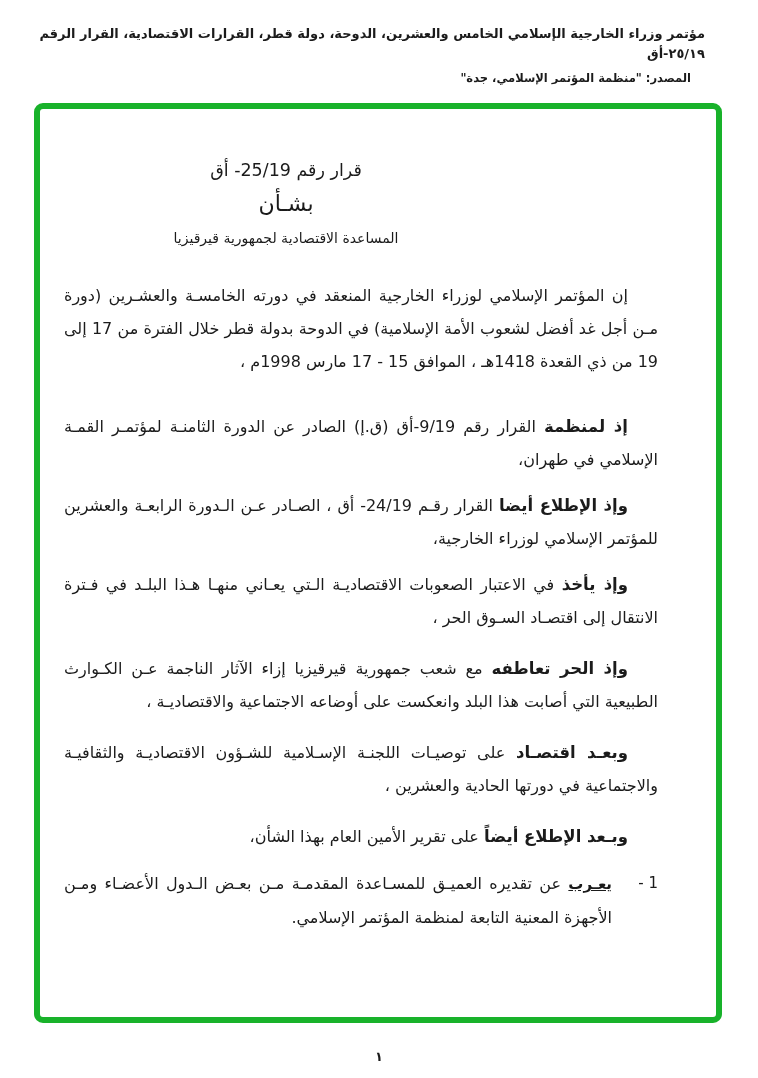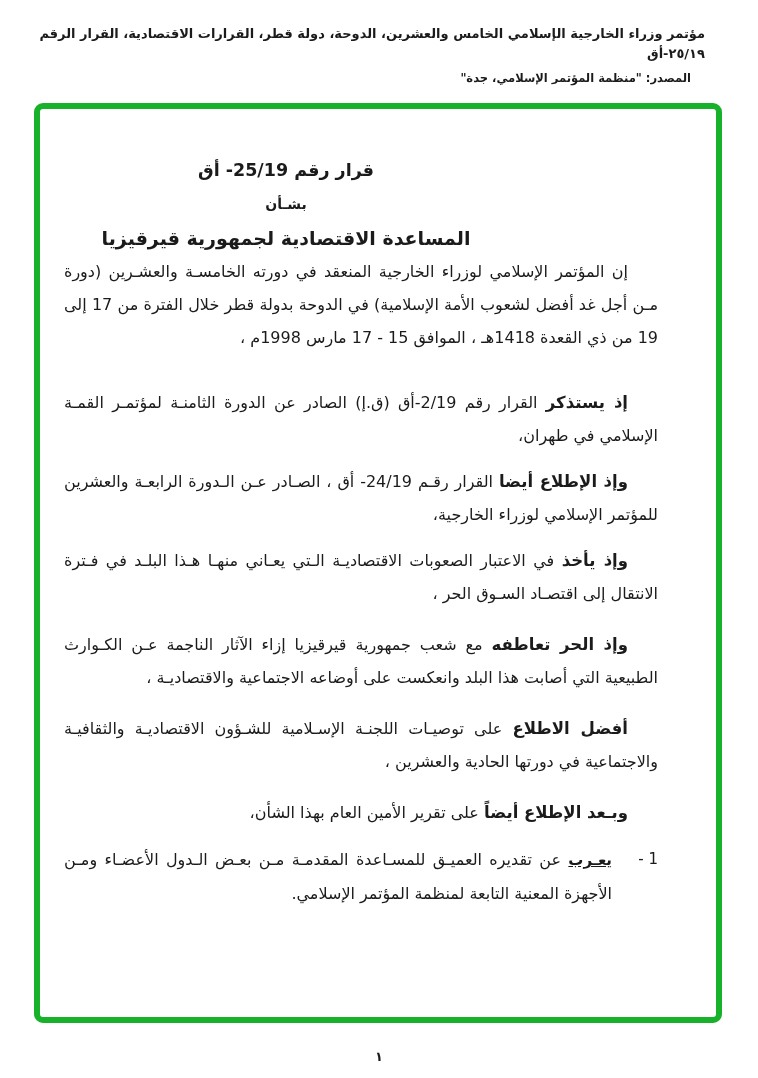--- a/index.html
+++ b/index.html
@@ -48,27 +48,28 @@
     position: absolute;
     inset: 0;
     direction: rtl;
     padding: 44px 58px 0 24px;
     font-size: 16px;
     line-height: 33px;
   }
   
   .title-block {
     text-align: center;
-    font-weight: bold;
+    font-weight: normal;
     padding-right: 150px;
+    margin-bottom: 24px;
   }
   .title-line { line-height: 34px; }
   .title-number { font-size: 17.5px; }
-  .title-bishaan { font-size: 14px; letter-spacing: 1px; }
-  .title-subject { font-size: 19px; }
+  .title-bishaan { font-size: 22px; letter-spacing: 1px; }
+  .title-subject { font-size: 14px; }
   
   .para {
     text-align: justify;
     text-indent: 30px;
     margin-bottom: 13px;
   }
   .para .lead {
     font-weight: bold;
     font-size: 16.5px;
   }
@@ -116,30 +117,30 @@
   <div class="frame-content">
 
     <div class="title-block">
       <div class="title-line title-number">قرار رقم 25/19- أق</div>
       <div class="title-line title-bishaan">بشـأن</div>
       <div class="title-line title-subject">المساعدة الاقتصادية لجمهورية قيرقيزيا</div>
     </div>
 
     <p class="para p-first"><span class="lead"></span><span>إن المؤتمر الإسلامي لوزراء الخارجية المنعقد في دورته الخامسـة والعشـرين (دورة مـن أجل غد أفضل لشعوب الأمة الإسلامية) في الدوحة بدولة قطر خلال الفترة من 17 إلى 19 من ذي  القعدة 1418هـ ، الموافق 15 - 17 مارس 1998م ،</span></p>
 
-    <p class="para"><span class="lead">إذ يستذكر</span><span> القرار رقم 2/19-أق (ق.إ) الصادر عن الدورة الثامنـة لمؤتمـر القمـة الإسلامي في طهران،</span></p>
+    <p class="para"><span class="lead">إذ لمنظمة</span><span> القرار رقم 9/19-أق (ق.إ) الصادر عن الدورة الثامنـة لمؤتمـر القمـة الإسلامي في طهران،</span></p>
 
     <p class="para"><span class="lead">وإذ الإطلاع أيضا</span><span> القرار رقـم 24/19- أق ، الصـادر عـن الـدورة الرابعـة والعشرين للمؤتمر الإسلامي لوزراء الخارجية،</span></p>
 
 
     <p class="para p-gap"><span class="lead">وإذ يأخذ</span><span> في الاعتبار الصعوبات الاقتصاديـة  الـتي يعـاني منهـا هـذا البلـد في فـترة الانتقال إلى اقتصـاد السـوق الحر ،</span></p>
 
     <p class="para p-gap"><span class="lead">وإذ الحر تعاطفه</span><span> مع شعب جمهورية قيرقيزيا إزاء الآثار الناجمة  عـن الكـوارث الطبيعية التي أصابت هذا البلد وانعكست على أوضاعه الاجتماعية والاقتصاديـة ،</span></p>
 
-    <p class="para p-gap"><span class="lead">أفضل الاطلاع</span><span> على توصيـات اللجنـة الإسـلامية للشـؤون الاقتصاديـة والثقافيـة والاجتماعية في دورتها الحادية والعشرين ،</span></p>
+    <p class="para p-gap"><span class="lead">وبعـد اقتصـاد</span><span> على توصيـات اللجنـة الإسـلامية للشـؤون الاقتصاديـة والثقافيـة والاجتماعية في دورتها الحادية والعشرين ،</span></p>
 
     <p class="para"><span class="lead">وبـعد الإطلاع أيضاً</span><span> على تقرير الأمين العام بهذا الشأن،</span></p>
 
     <div class="op-item">
       <span class="item-num">1 -</span>
       <span class="item-text"><span class="lead">يعـرب</span><span> عن تقديره العميـق للمسـاعدة المقدمـة مـن بعـض الـدول الأعضـاء ومـن الأجهزة المعنية التابعة لمنظمة المؤتمر الإسلامي.</span></span>
     </div>
 
   </div>
 </div>

